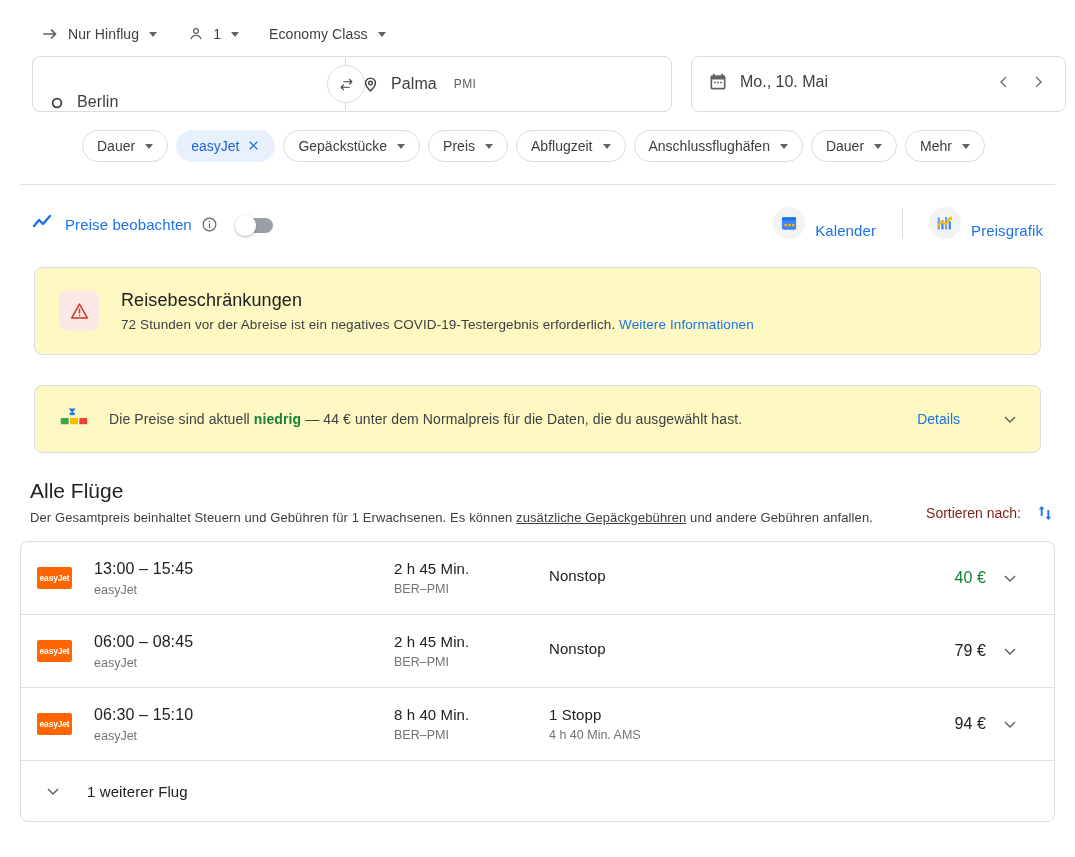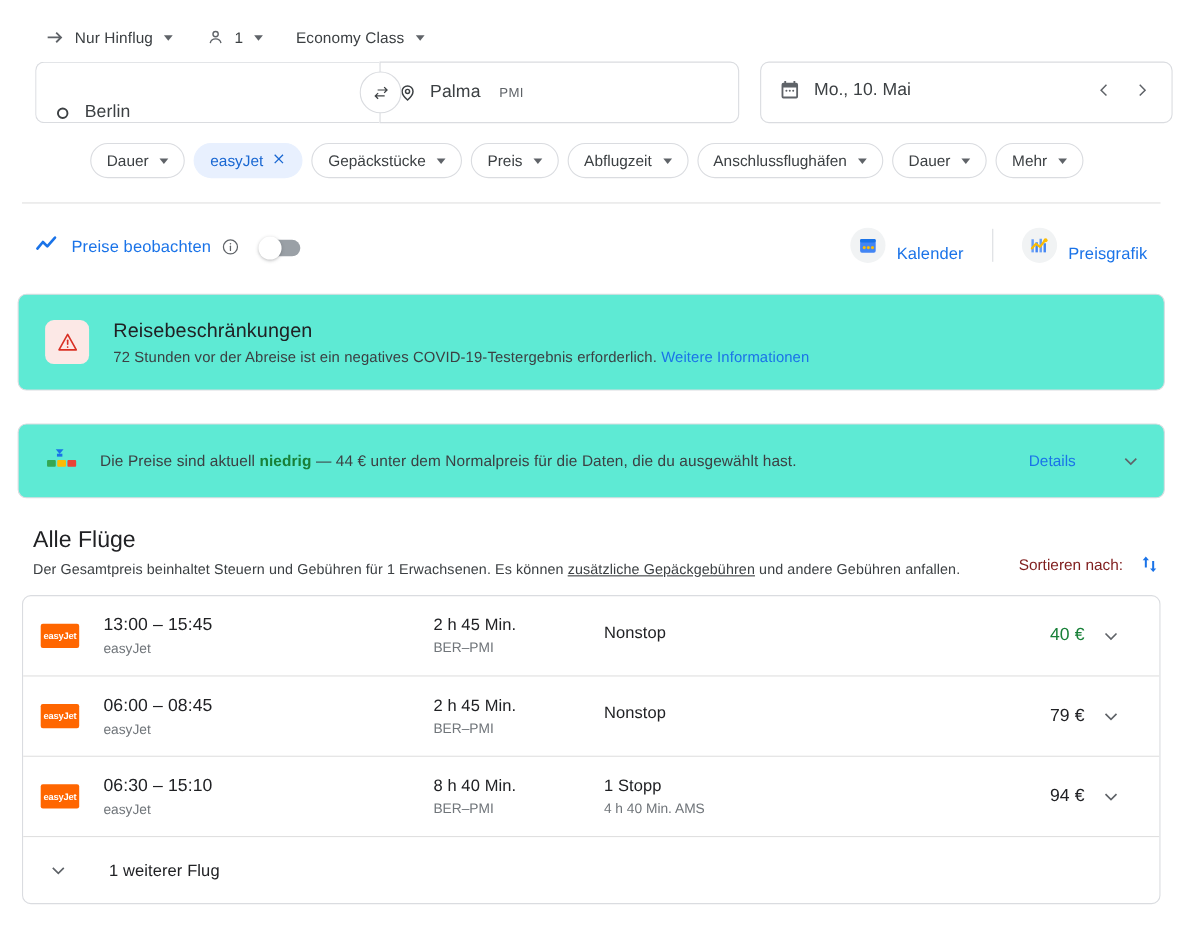--- a/index.html
+++ b/index.html
@@ -111,22 +111,22 @@
   }
   .viewbtn .vlbl { font-size: 15px; color: #1a73e8; letter-spacing: .1px; }
   .vsep { width: 1px; height: 30px; background: #dadce0; margin: 0 14px; }
   .circicon {
     width: 32px; height: 32px; border-radius: 50%;
     background: #f1f3f4; display: flex; align-items: center; justify-content: center;
   }
 
   
   .card {
-    margin: 0 16px; border: 1px solid #dadce0; border-radius: 8px;
-    background: #5eead4;
+    margin: 0 34px; border: 1px solid #dadce0; border-radius: 8px;
+    background: #fef9c3;
   }
   .restrict { margin-top: 22px; display: flex; align-items: center; gap: 22px; padding: 22px 24px; }
   .warnbox {
     width: 40px; height: 40px; border-radius: 8px; background: #fce8e6;
     display: flex; align-items: center; justify-content: center; flex: none;
   }
   .rtitle { font-size: 18px; color: #202124; font-weight: 400; letter-spacing: .1px; }
   .rdesc { font-size: 13.5px; color: #3c4043; margin-top: 6px; letter-spacing: .1px; }
   .rdesc a, .inline-link { color: #1a73e8; text-decoration: none; cursor: pointer; }
 
@@ -169,21 +169,21 @@
   .fdursub { font-size: 12.5px; color: #70757a; margin-top: 5px; }
   .fstops { flex: 1; }
   .fstopmain { font-size: 15px; color: #202124; letter-spacing: .1px; }
   .fstopsub { font-size: 12.5px; color: #70757a; margin-top: 5px; }
   .fprice { font-size: 16px; color: #202124; text-align: right; width: 110px; letter-spacing: .1px; }
   .fprice.low { color: #188038; }
   .fchev { width: 48px; display: flex; justify-content: center; color: #5f6368; }
 
   .morerow {
     display: flex; align-items: center; height: 60px; padding-left: 22px;
-    gap: 36px; cursor: pointer;
+    gap: 24px; cursor: pointer;
   }
   .morelbl { font-size: 15px; color: #202124; letter-spacing: .1px; }
 </style>
 </head>
 <body>
 
 <div class="page">
 
   <div class="topbar">
     <div class="ctrl">

